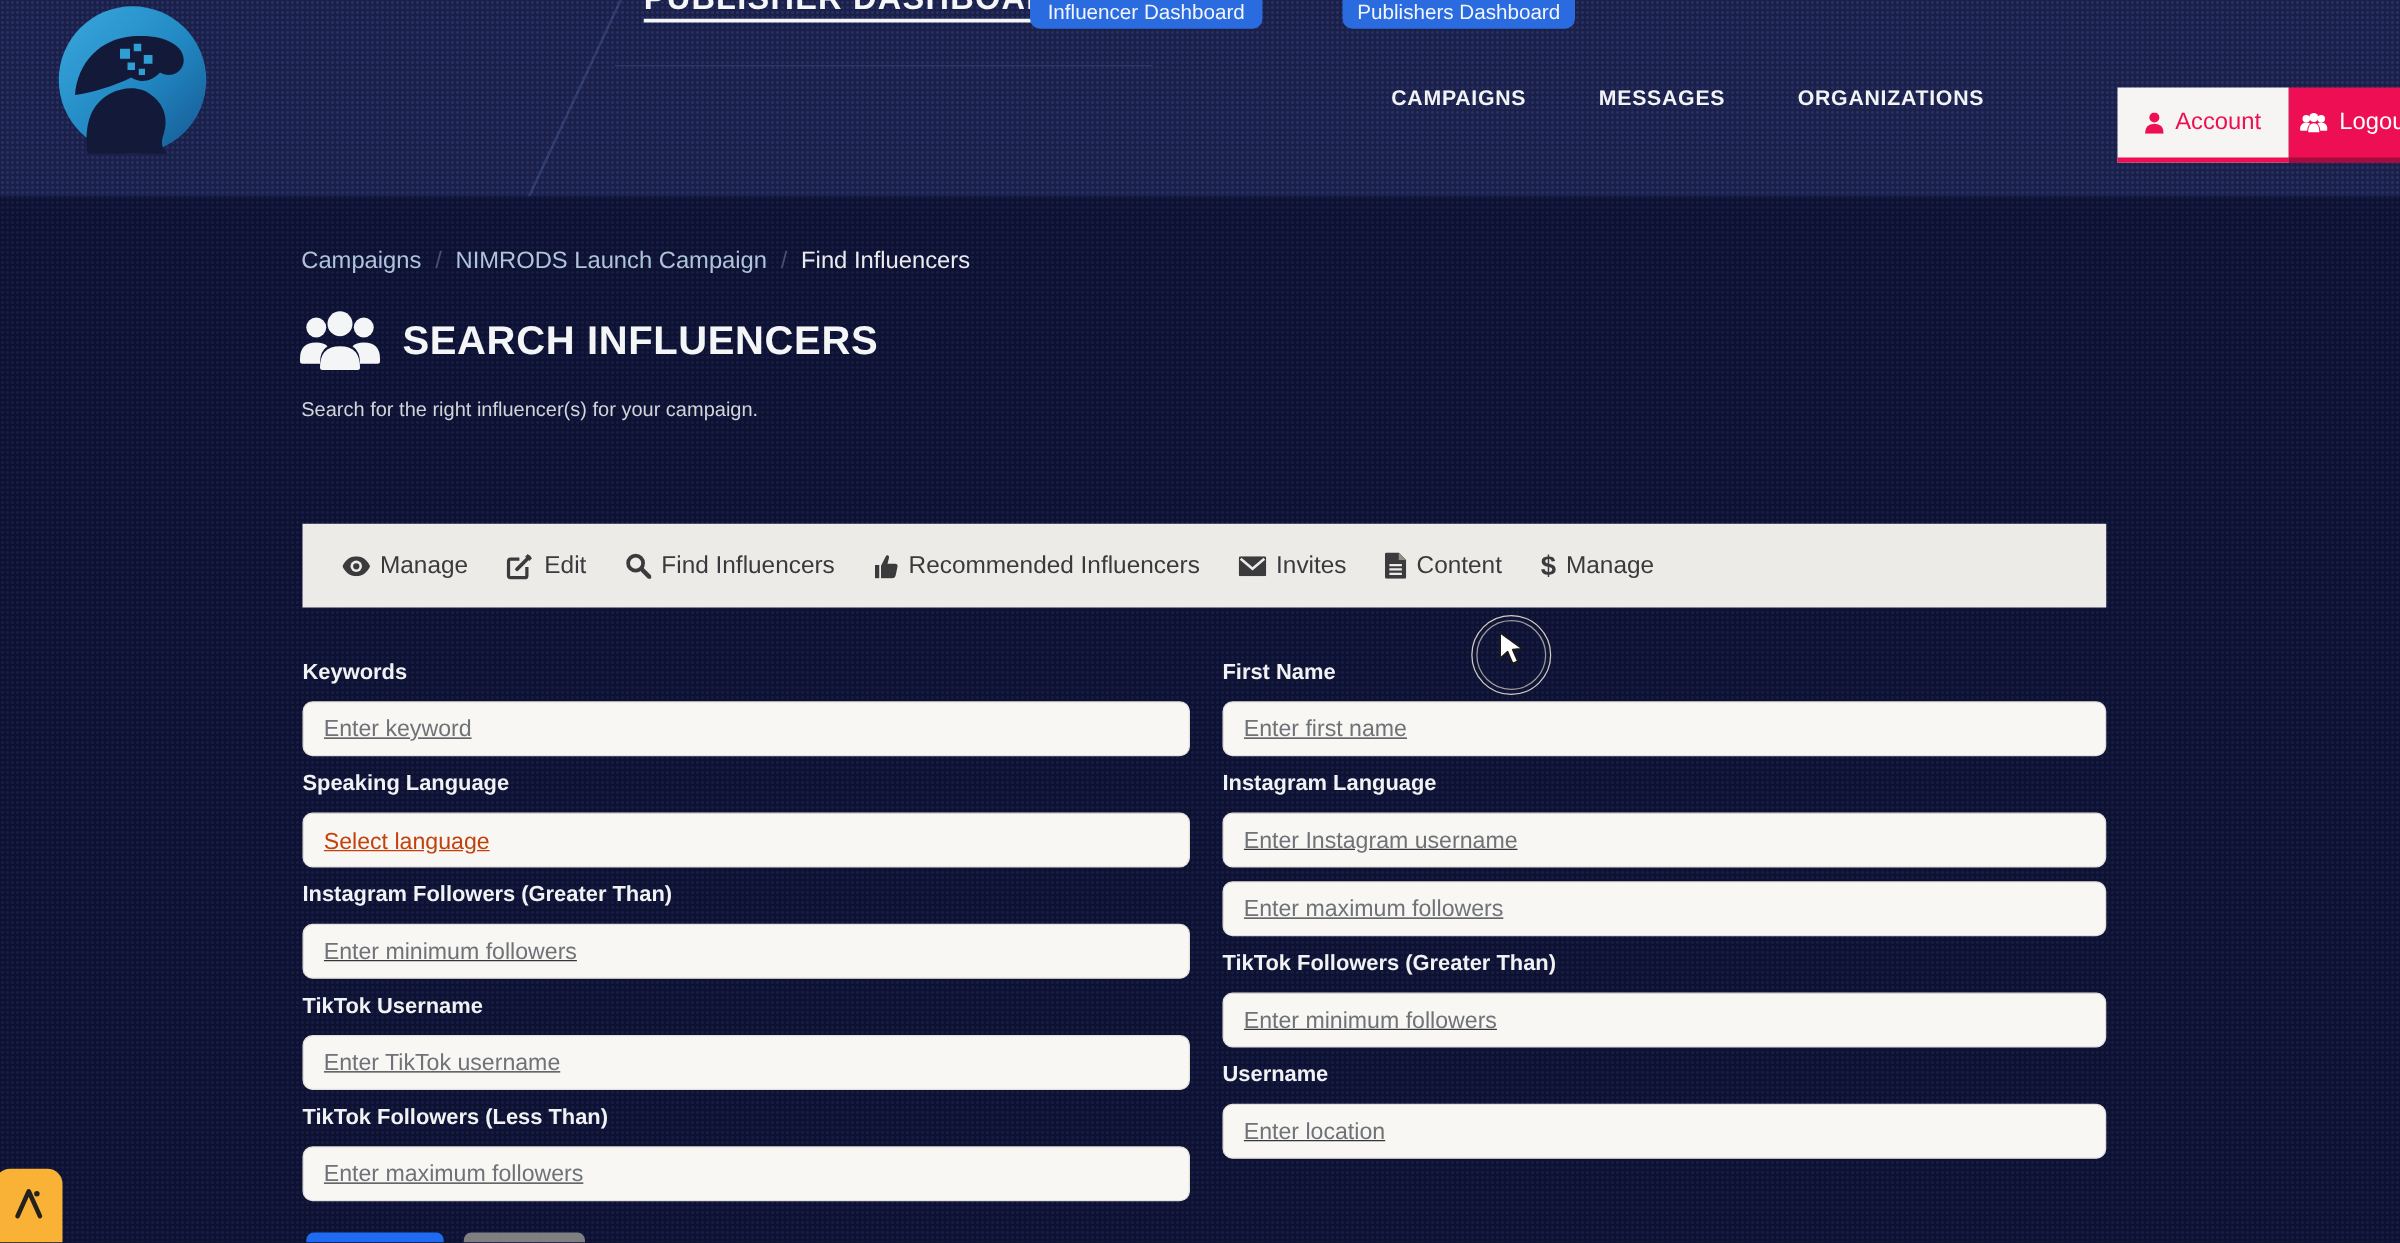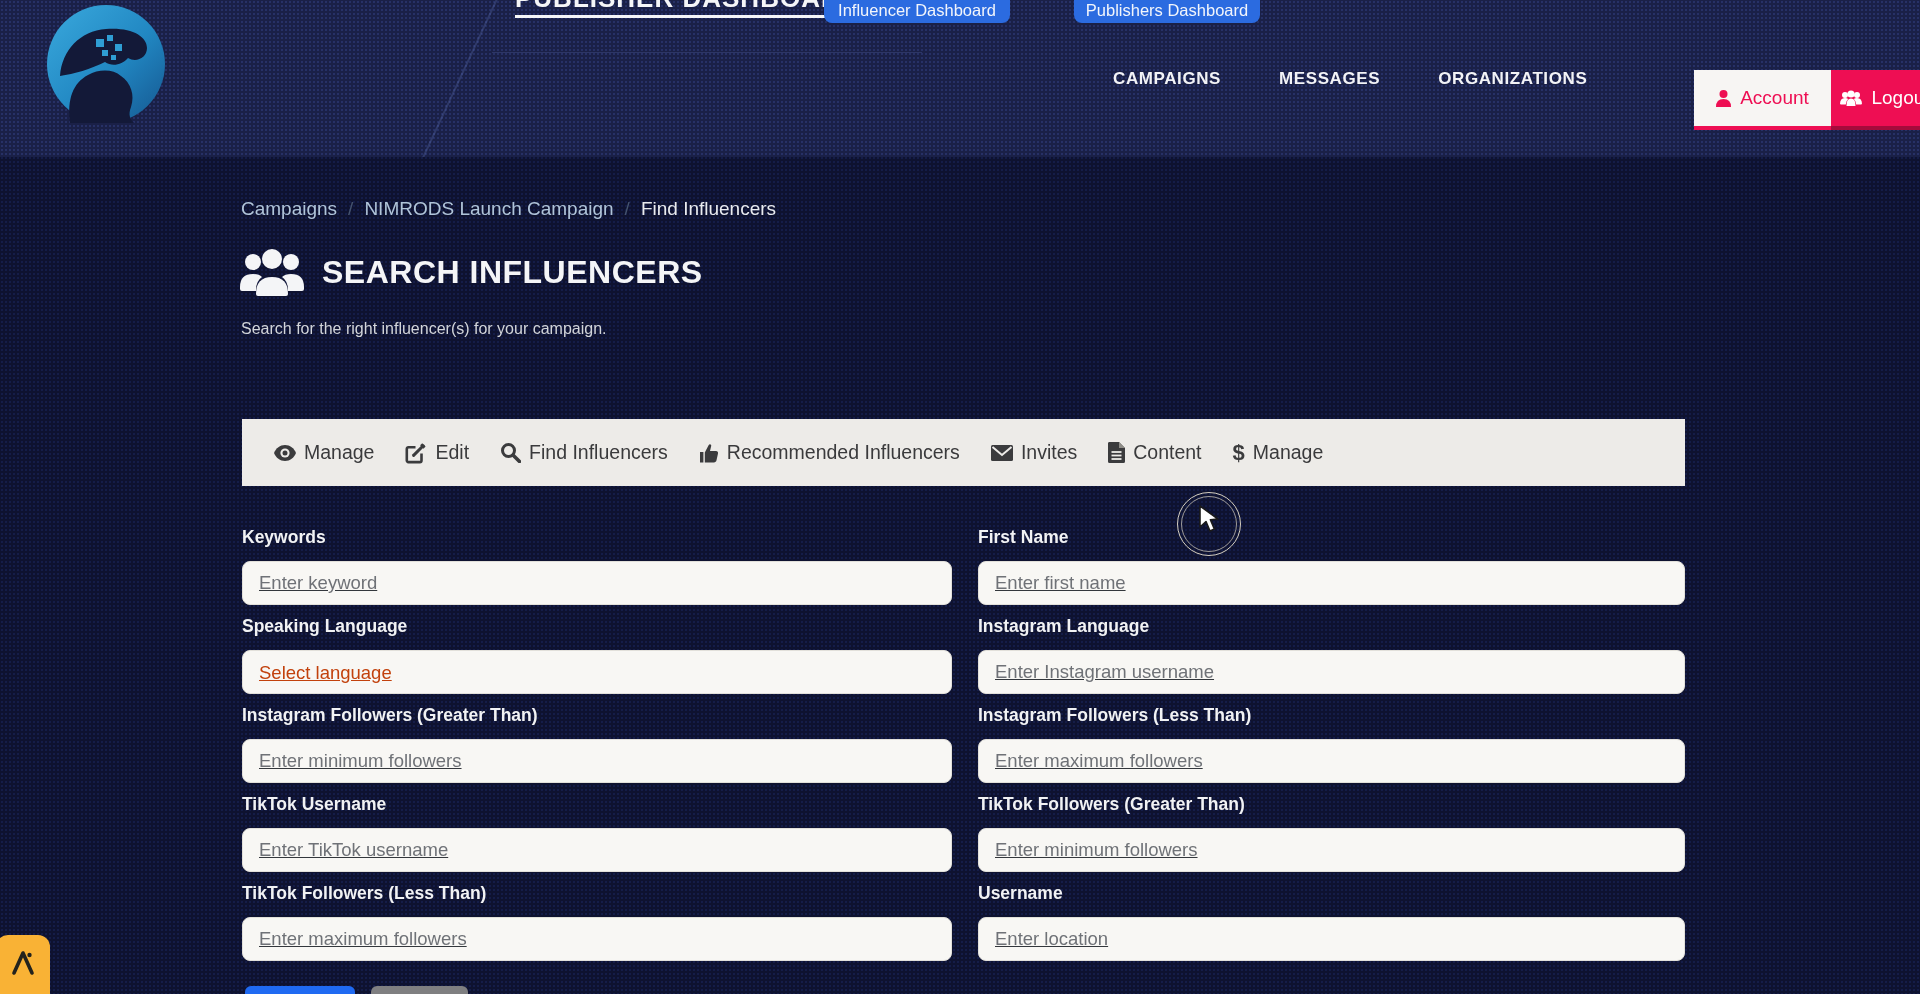--- a/index.html
+++ b/index.html
@@ -246,21 +246,20 @@
     <input class="finput" type="text" placeholder="Enter TikTok username" style="">
     <div class="flabel">TikTok Followers (Less Than)</div>
     <input class="finput" type="text" placeholder="Enter maximum followers" style="">
   </div>
 
   <div class="fcol right">
     <div class="flabel">First Name</div>
     <input class="finput" type="text" placeholder="Enter first name" style="">
     <div class="flabel">Instagram Language</div>
     <input class="finput" type="text" placeholder="Enter Instagram username" style="">
-    <div class="flabel">Instagram Followers (Less Than)</div>
     <input class="finput" type="text" placeholder="Enter maximum followers" style="">
     <div class="flabel">TikTok Followers (Greater Than)</div>
     <input class="finput" type="text" placeholder="Enter minimum followers" style="">
     <div class="flabel">Username</div>
     <input class="finput" type="text" placeholder="Enter location" style="">
   </div>
 
   <button class="sliver blue"></button>
   <button class="sliver gray"></button>
 

